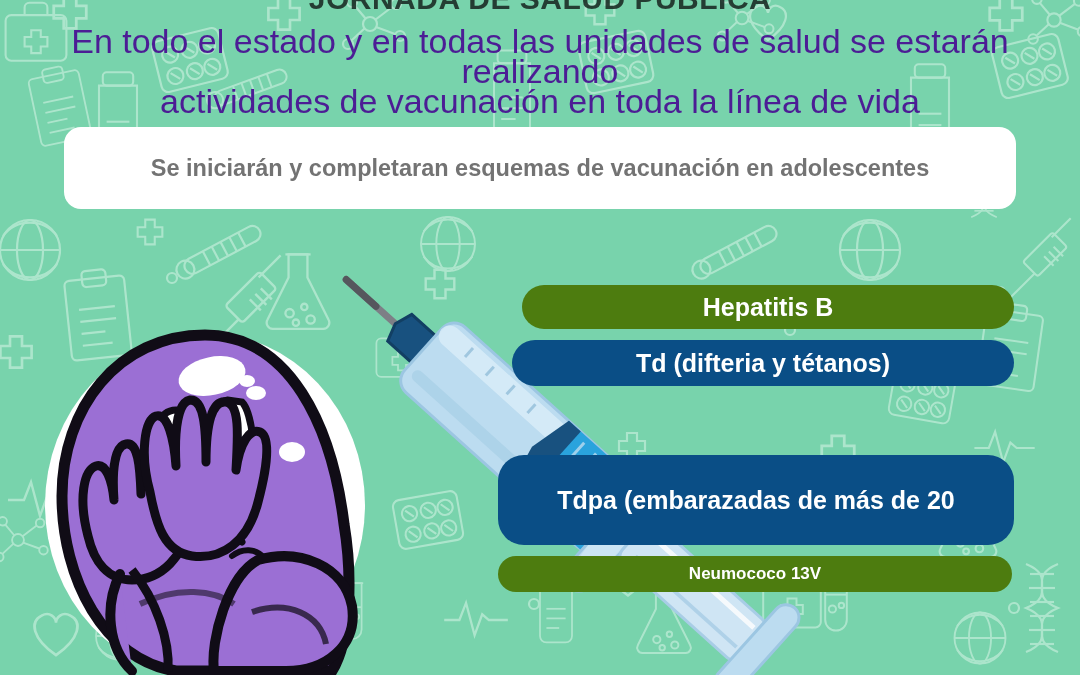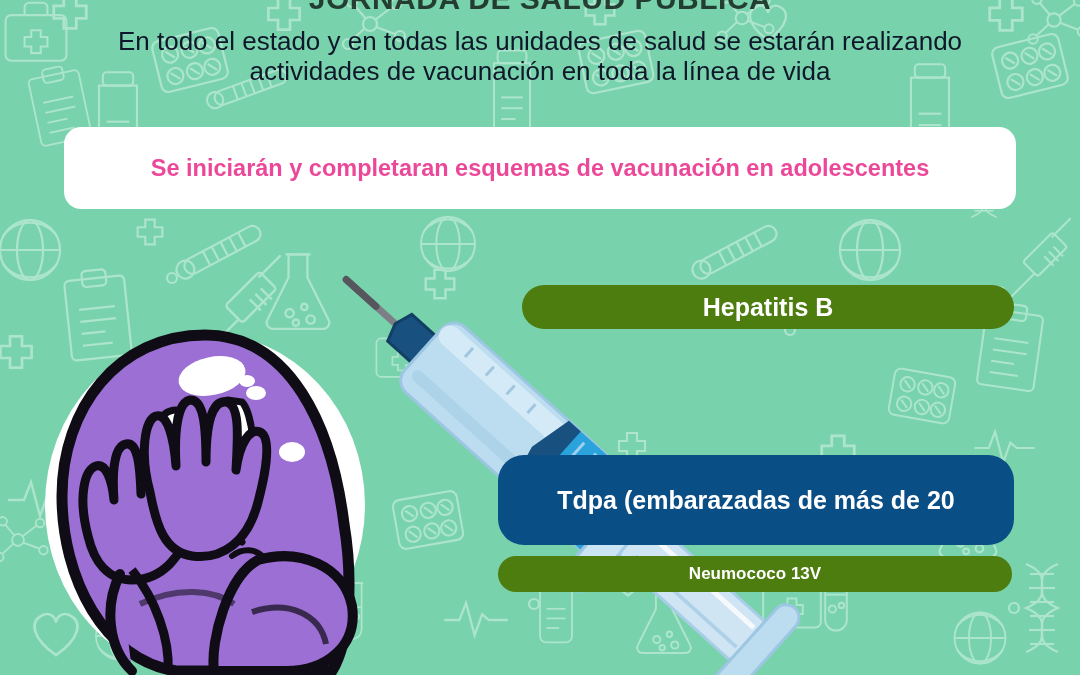--- a/index.html
+++ b/index.html
@@ -29,37 +29,37 @@
     font-size:30px;font-weight:700;letter-spacing:.5px;
     color:#16241f;
     z-index:4;
     white-space:nowrap;
     opacity:.85;
   }
   .subhead{
     position:absolute;top:26px;left:50px;width:980px;
     text-align:center;
     z-index:4;
-    color:#0f172a;
-    font-size:26px;
+    color:#4c1d95;
+    font-size:34px;
     line-height:30px;
     font-weight:500;
   }
   .subhead .l2{display:block;}
 
   
   .banner{
     position:absolute;left:64px;top:127px;width:952px;height:82px;
     background:#ffffff;border-radius:17px;
     z-index:4;
     display:flex;align-items:center;justify-content:center;
     flex-direction:column;
   }
   .banner .bline{
-    color:#ec4899;font-size:23.5px;line-height:31px;font-weight:600;
+    color:#737373;font-size:23.5px;line-height:31px;font-weight:600;
     text-align:center;white-space:nowrap;
   }
 
   
   .pill{
     position:absolute;z-index:5;
     display:flex;align-items:center;justify-content:center;
     text-align:center;
     color:#ffffff;
     font-weight:600;
@@ -371,20 +371,21 @@
         <line x1="700" y1="386" x2="836" y2="386" stroke="#ffffff" stroke-width="5" opacity=".8"></line>
         <line x1="700" y1="412" x2="836" y2="412" stroke="#a8cde6" stroke-width="4" opacity=".8"></line>
 
         <rect x="840" y="344" width="26" height="112" rx="13" fill="#bcdcf0" stroke="#9cc6e2" stroke-width="3"></rect>
       </g>
     </svg>
   </div>
 
   <div class="pill purple" id="pill-0">Hepatitis B</div>
 
+  <div class="pill blue" id="pill-1">Td (difteria y tétanos)</div>
 
 
   <div class="pill blue" id="pill-3">
     <span>
       <span>Tdpa (embarazadas de más de 20</span><br>
     </span>
   </div>
 
   <div class="pill purple" id="pill-4">Neumococo 13V</div>
 

